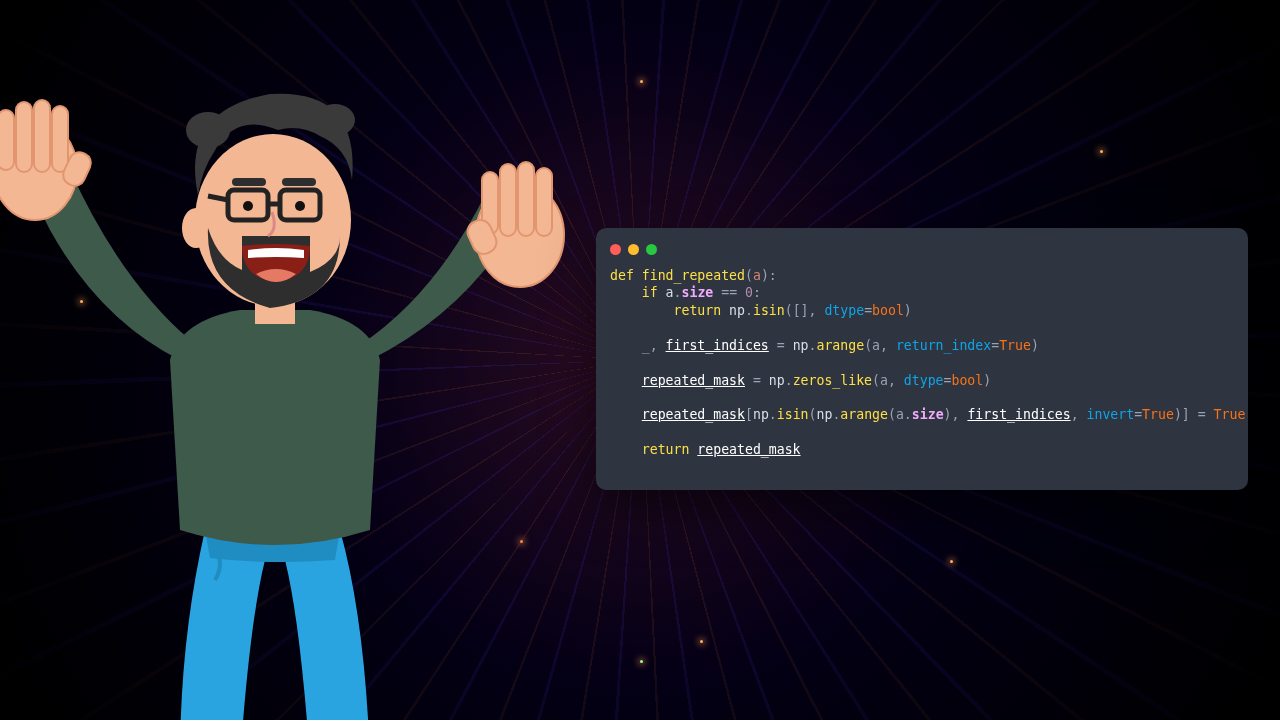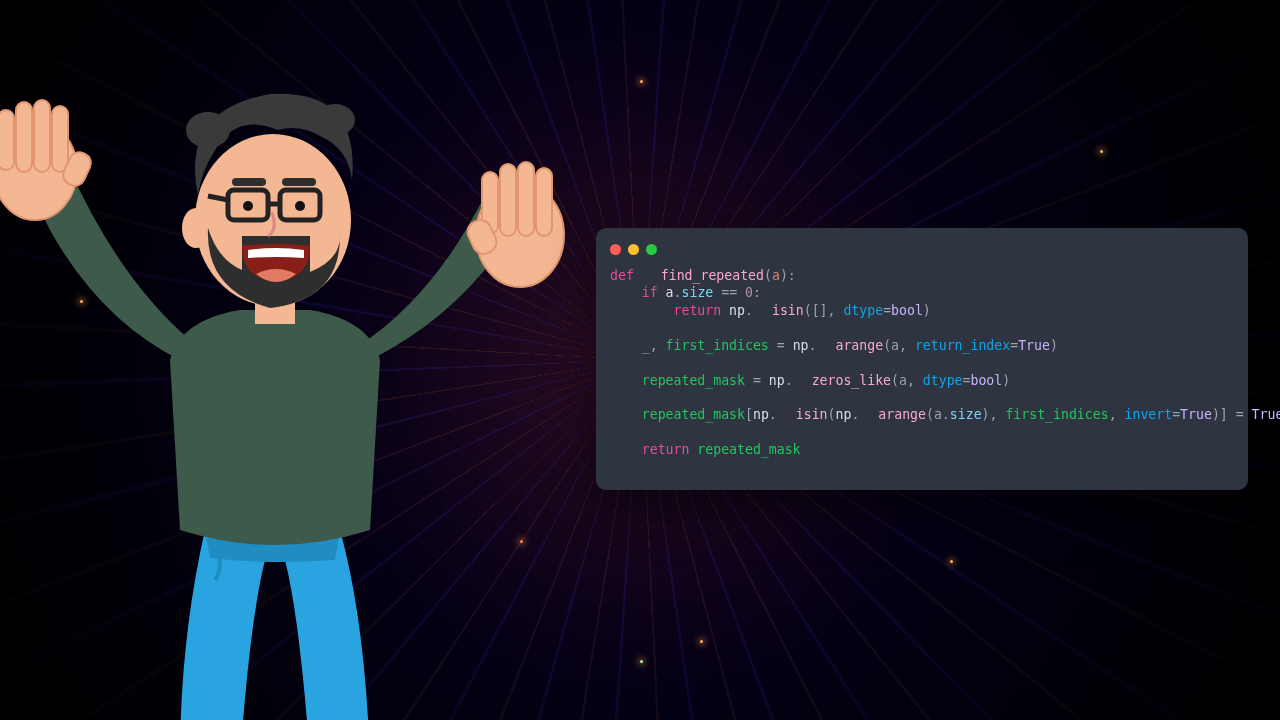--- a/index.html
+++ b/index.html
@@ -27,30 +27,30 @@
   .particles span { position:absolute; width:3px; height:3px; background:#ffb060; border-radius:50%; box-shadow:0 0 6px 2px rgba(255,160,80,0.5); }
 
   
   .codewin { position:absolute; left:596px; top:228px; width:652px; height:262px;
     background:#2e3440; border-radius:10px; box-shadow:0 18px 50px rgba(0,0,0,0.6);
     padding:16px 14px 14px 14px; }
   .dots { display:flex; gap:7px; margin-bottom:12px; }
   .dot { width:11px; height:11px; border-radius:50%; }
   .dot.red { background:#ff5f57; } .dot.yellow { background:#febc2e; } .dot.green { background:#28c840; }
   pre.code { color:#d8dee9; font-size:13.2px; line-height:1.32; white-space:pre; margin:4px 0 0 0; }
-  .kw { color:#ec4899; } 
-  .fn { color:#f9a8d4;margin-left:19px; } 
+  .kw { color:#fde047; } 
+  .fn { color:#fde047; } 
   .var { color:#d8dee9; } 
-  .member { color:#7dd3fc; }
+  .member { color:#f0abfc;font-weight:bold; }
   .punc { color:#9aa3b2; }
-  .id { color:#22c55e; }   
+  .id { color:#ffffff;text-decoration:underline; }   
   .red2 { color:#d08770; }
   .num { color:#b48ead; }
   .arg { color:#0ea5e9; }  
-  .const { color:#c4b5fd; }
+  .const { color:#f97316; }
 
   
   .guy { position:absolute; left:-20px; top:60px; width:600px; height:700px; }
   .guy svg { width:100%; height:100%; }
 </style>
 </head>
 <body>
 
 <div class="stage">
   <div class="rays"></div>

